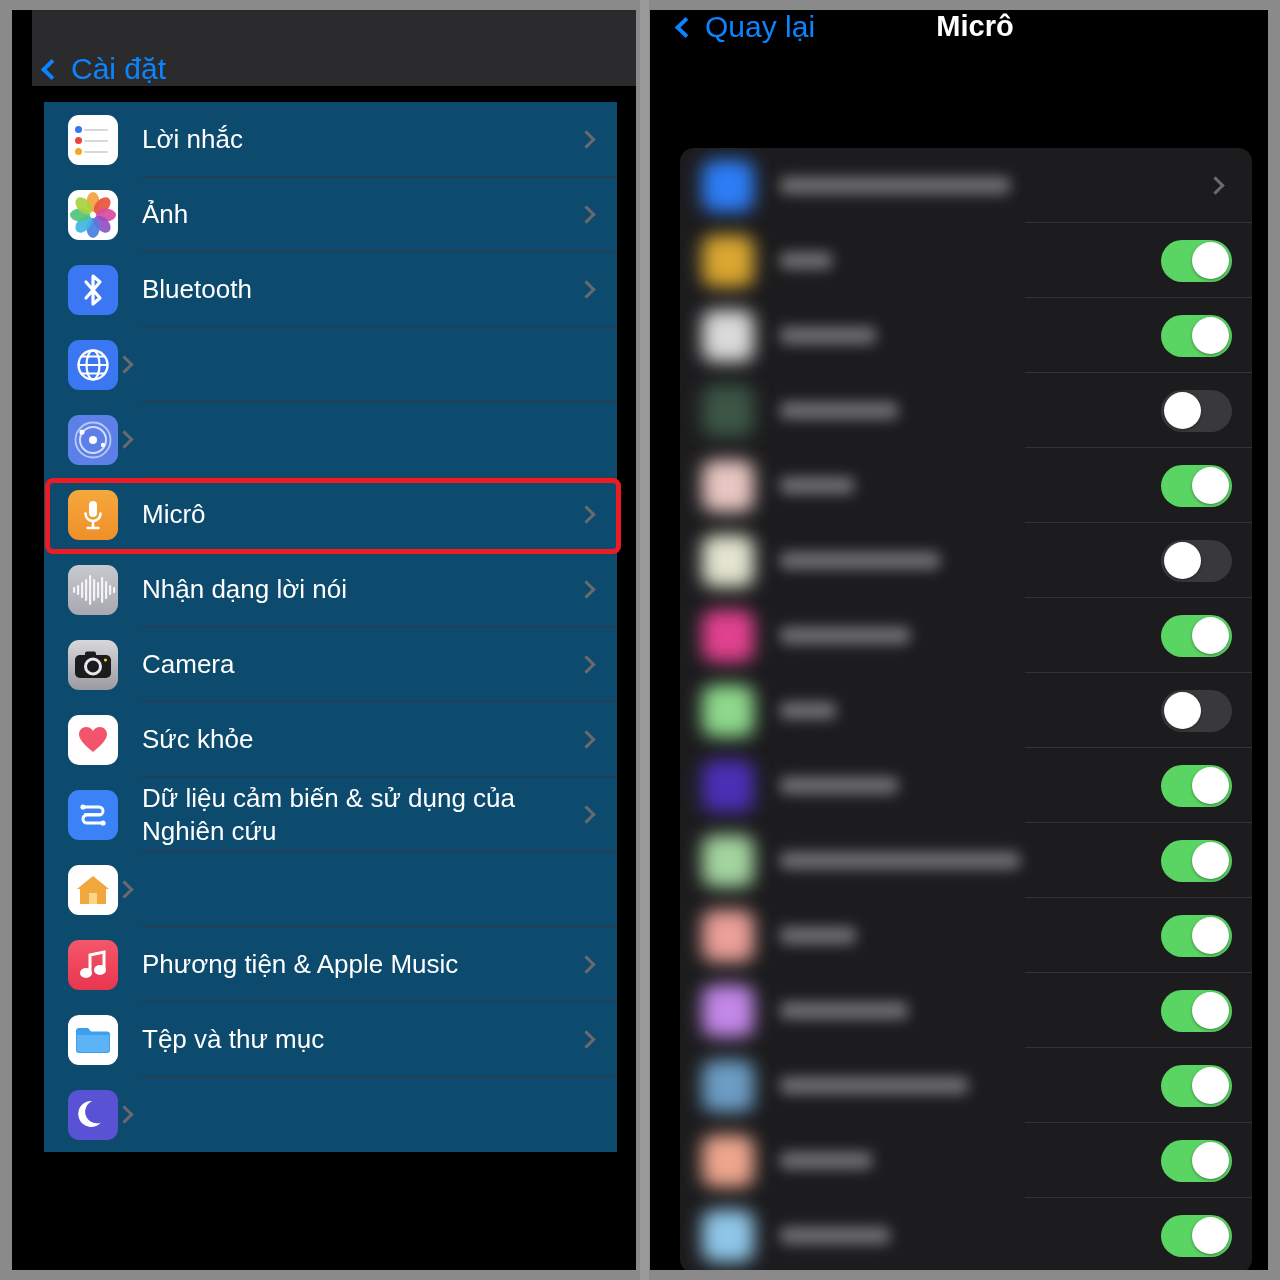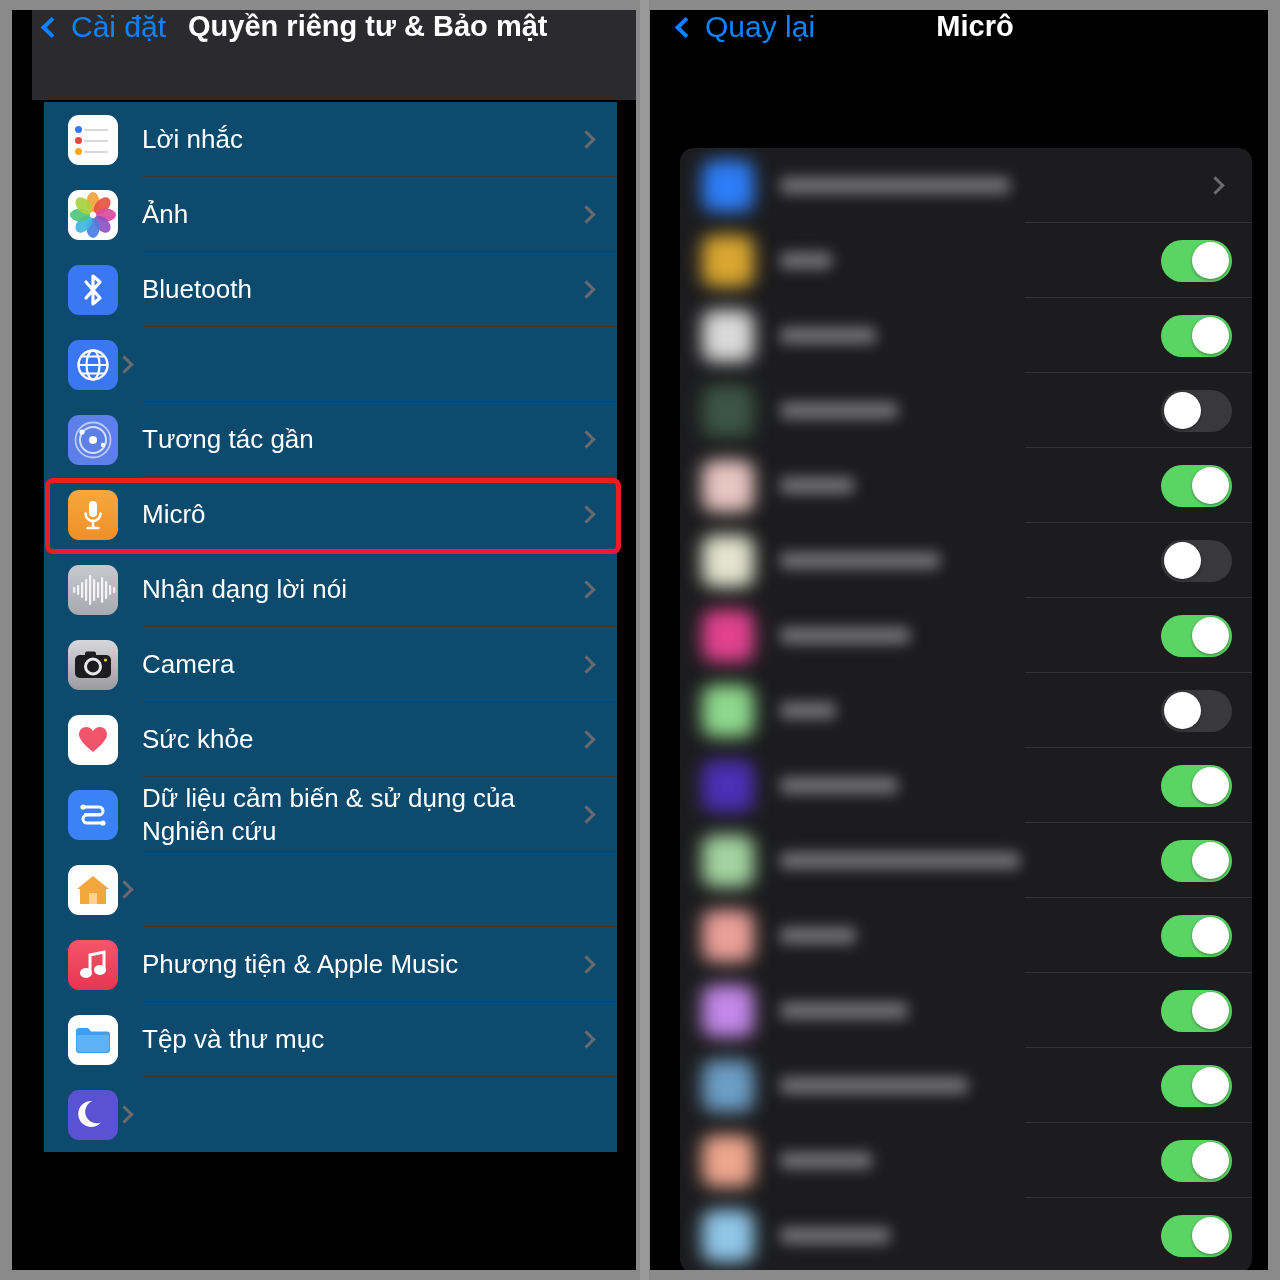--- a/index.html
+++ b/index.html
@@ -20,23 +20,23 @@
     position: absolute;
     background: #000000;
     overflow: hidden;
   }
   .phone-left  { left: 12px;  top: 10px; width: 624px; height: 1260px; }
   .phone-right { left: 650px; top: 10px; width: 618px; height: 1260px; }
 
   
   .nav-bar-left {
     position: absolute; left: 20px; top: 0;
-    width: 604px; height: 90px;
+    width: 604px; height: 76px;
     background: #2b2b2d;
-    display: flex; align-items: flex-start;
+    display: flex; align-items: flex-end;
   }
   .back-btn {
     display: flex; align-items: center;
     color: #0a84ff;
     font-size: 30px;
     margin-left: 12px;
     cursor: pointer;
     white-space: nowrap;
   }
   .chev-back {
@@ -220,21 +220,20 @@
 
   <div class="divider-strip"></div>
 
   <div class="phone phone-left">
 
     <div class="nav-bar-left">
       <div class="back-btn">
         <span class="chev-back"></span>
         <span>Cài đặt</span>
       </div>
-      <div class="nav-title-left">Quyền riêng tư &amp; Bảo mật</div>
     </div>
 
     <div class="list-left" id="left-list">
         <div class="row">
           <div class="app-ico ic-reminders">
             <div style="position:absolute;inset:0">
             <div class="rem-dot" style="top:11px;background:#3478f6"></div>
               <div class="rem-line" style="top:14px"></div>
             <div class="rem-dot" style="top:22px;background:#e8453c"></div>
               <div class="rem-line" style="top:25px"></div>
@@ -289,21 +288,20 @@
         <div class="row">
           <div class="app-ico ic-near">
             <svg width="40" height="40" viewBox="0 0 40 40">
               <circle cx="20" cy="20" r="4" fill="#fff"></circle>
               <ellipse cx="20" cy="20" rx="13" ry="13" fill="none" stroke="#dfe8ff" stroke-width="2" opacity=".9"></ellipse>
               <ellipse cx="20" cy="20" rx="17.5" ry="17.5" fill="none" stroke="#dfe8ff" stroke-width="1.8" opacity=".7"></ellipse>
               <circle cx="9" cy="12" r="2.6" fill="#fff"></circle>
               <circle cx="30" cy="25" r="2.2" fill="#fff"></circle>
             </svg>
           </div>
-          <div class="row-label">Tương tác gần</div>
           <span class="chev-right"></span>
           <div class="sep"></div>
         </div>
         <div class="row">
           <div class="app-ico ic-mic">
             <svg width="24" height="34" viewBox="0 0 24 34">
               <rect x="8" y="3" width="8" height="16" rx="4" fill="#fff"></rect>
               <path d="M4.5 15.5 a7.5 7.5 0 0 0 15 0" fill="none" stroke="#fff" stroke-width="2.6" stroke-linecap="round"></path>
               <line x1="12" y1="23" x2="12" y2="29" stroke="#fff" stroke-width="2.6" stroke-linecap="round"></line>
               <line x1="6.5" y1="30" x2="17.5" y2="30" stroke="#fff" stroke-width="2.4" stroke-linecap="round"></line>

